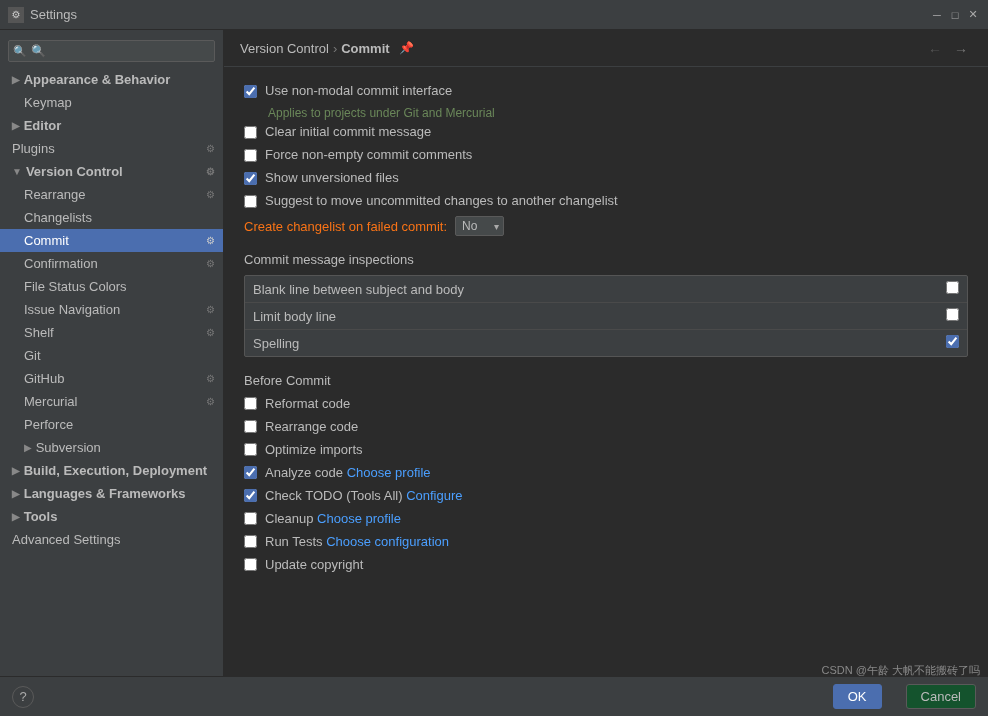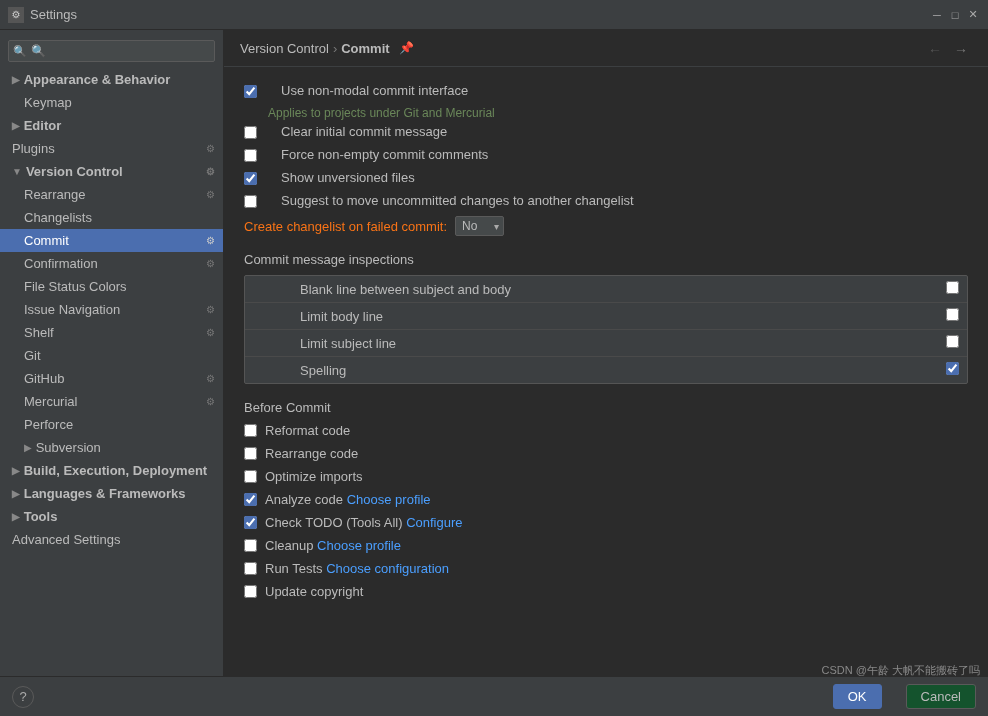--- a/index.html
+++ b/index.html
@@ -159,21 +159,21 @@
     
     .settings-body {
       padding: 16px 20px;
     }
 
     
     .checkbox-row {
       display: flex;
       align-items: flex-start;
       margin-bottom: 8px;
-      gap: 24px;
+      gap: 8px;
     }
     .checkbox-row input[type="checkbox"] {
       margin-top: 2px;
       accent-color: #4b6eaf;
       flex-shrink: 0;
       cursor: pointer;
     }
     .checkbox-label {
       color: #bbbbbb;
       font-size: 13px;
@@ -243,21 +243,20 @@
       display: flex;
       align-items: center;
       padding: 5px 8px;
       border-bottom: 1px solid #4a4a4a;
     }
     .inspection-row:last-child { border-bottom: none; }
     .inspection-name {
       flex: 1;
       color: #bbbbbb;
       font-size: 13px;
-      margin-left: 47px;
     }
     .inspection-check input[type="checkbox"] {
       accent-color: #4b6eaf;
       cursor: pointer;
     }
 
     
     .before-commit-section {
       margin-top: 4px;
     }
@@ -533,26 +532,20 @@
             </div>
           </div>
 
           <div class="inspection-row">
             <span class="inspection-name">Limit body line</span>
             <div class="inspection-check">
               <input type="checkbox" id="insp-1" style="">
             </div>
           </div>
 
-          <div class="inspection-row">
-            <span class="inspection-name">Limit subject line</span>
-            <div class="inspection-check">
-              <input type="checkbox" id="insp-2" style="">
-            </div>
-          </div>
 
           <div class="inspection-row">
             <span class="inspection-name">Spelling</span>
             <div class="inspection-check">
               <input type="checkbox" id="insp-3" checked="" style="">
             </div>
           </div>
         </div>
 
         <div class="section-label">Before Commit</div>

